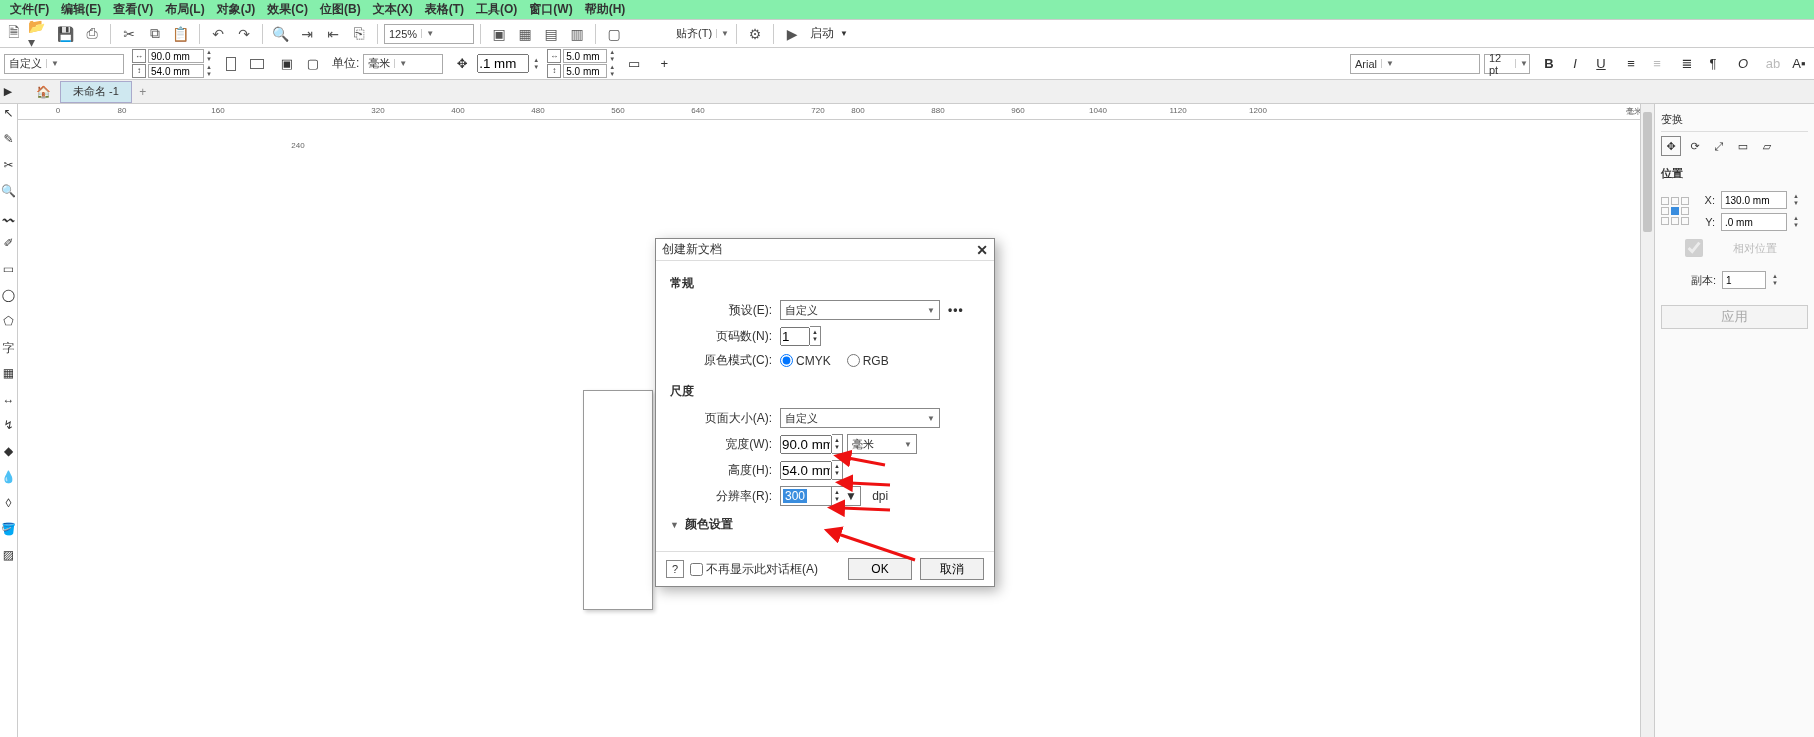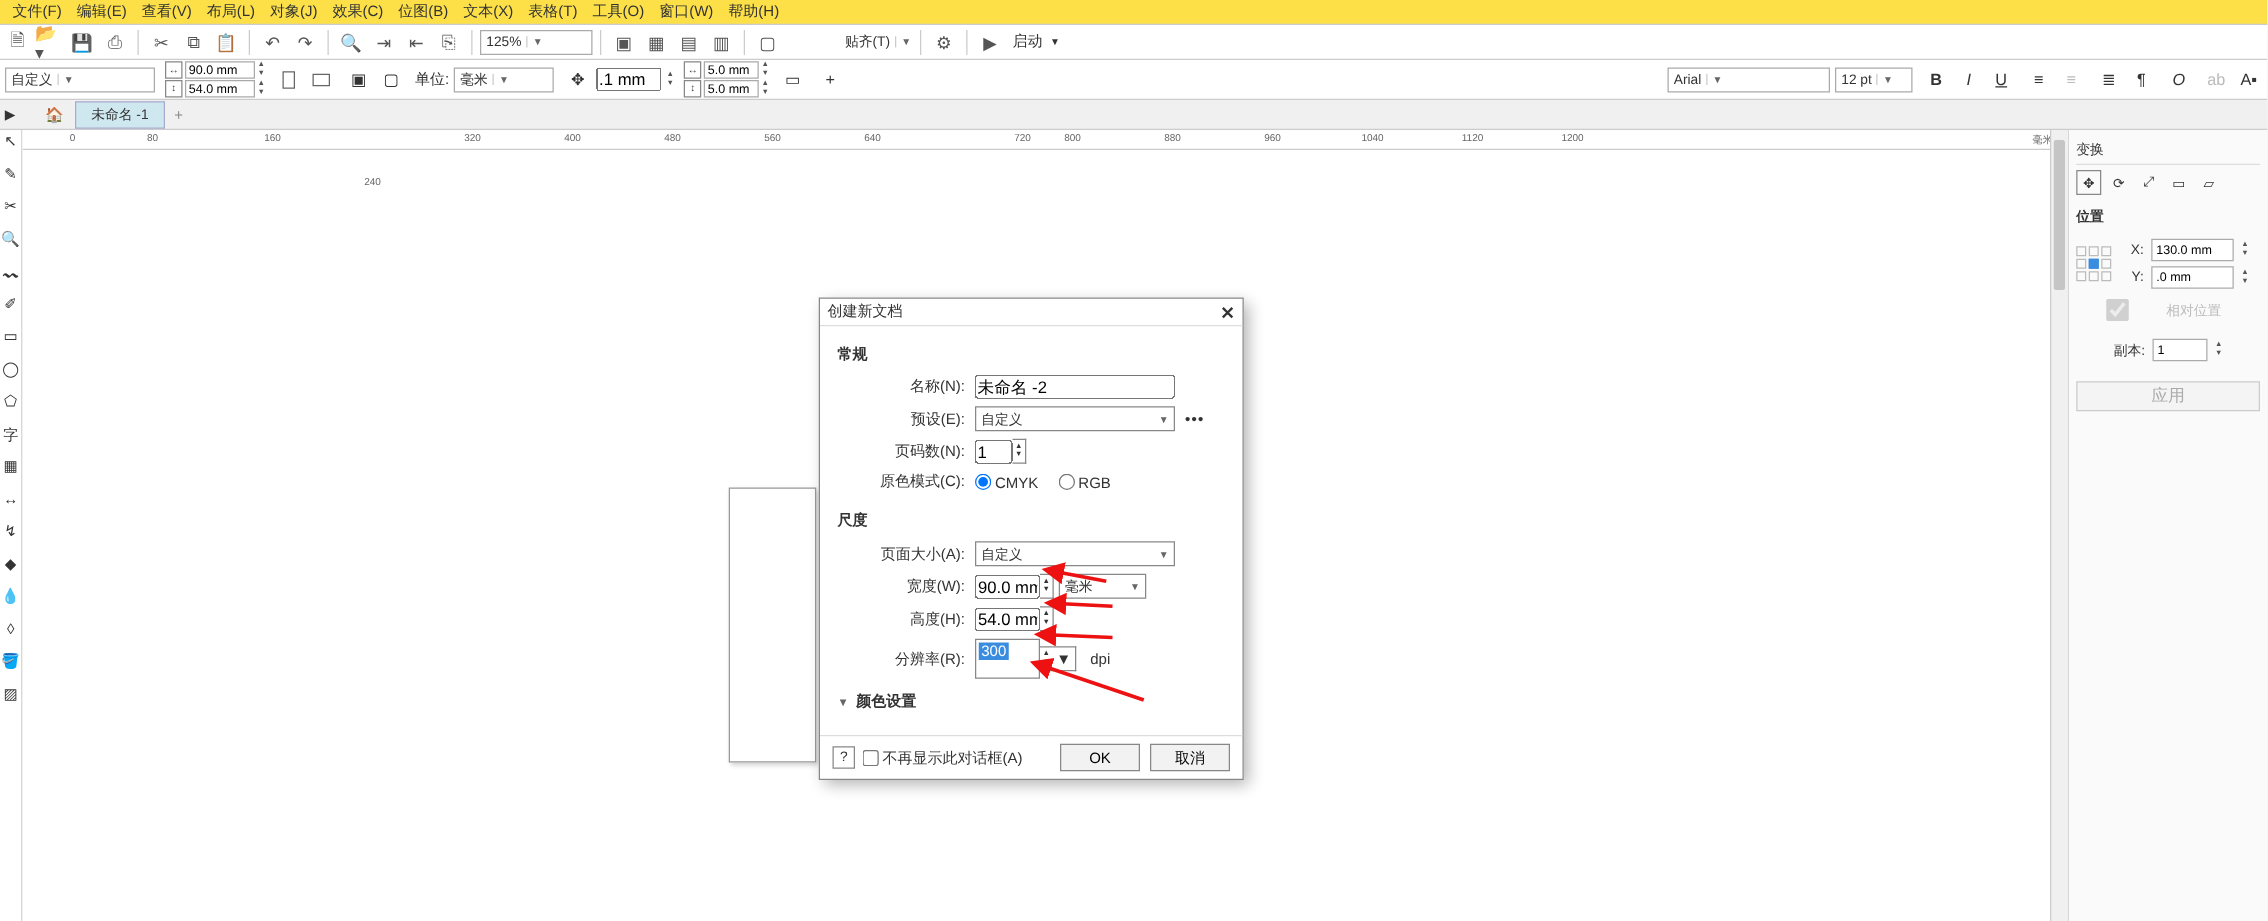--- a/index.html
+++ b/index.html
@@ -1,19 +1,19 @@
 <!DOCTYPE html>
 <html><head>
 <meta charset="utf-8">
 <style>
 * { margin: 0; padding: 0; box-sizing: border-box; font-family: "Microsoft YaHei", "Segoe UI", sans-serif; }
 body { background: #e8e8e8; font-size: 12px; color: #333; width: 1814px; height: 737px; overflow: hidden; position: relative; }
 
 
-.menu-bar { background: #fde047; height: 20px; display: flex; align-items: center; padding: 0 4px; border-bottom: 1px solid #ccc; }
+.menu-bar { background: #86efac; height: 20px; display: flex; align-items: center; padding: 0 4px; border-bottom: 1px solid #ccc; font-weight: bold; }
 .menu-bar span { padding: 0 6px; cursor: default; }
 
 
 .toolbar-row { background: #fff; height: 28px; display: flex; align-items: center; padding: 0 2px; border-bottom: 1px solid #ccc; gap: 2px; }
 .toolbar-row .btn { width: 24px; height: 24px; display: flex; align-items: center; justify-content: center; font-size: 14px; color: #555; }
 .toolbar-row .sep { width: 1px; height: 20px; background: #ccc; margin: 0 4px; }
 .combo { display: inline-flex; align-items: center; height: 20px; border: 1px solid #aaa; background: #fff; }
 .combo span { padding: 0 4px; font-size: 11px; }
 .combo .drop { width: 14px; text-align: center; border-left: 1px solid #ccc; font-size: 8px; color: #666; }
 .spinner-pair { display: flex; flex-direction: column; font-size: 6px; line-height: 7px; color: #555; }
@@ -214,21 +214,21 @@
   </div>
   <div class="sep"></div>
   <div class="sm-btn">▭</div>
   <div class="sep"></div>
   <div class="sm-btn">+</div>
   <div style="flex:1;"></div>
   <div class="combo" style="width:130px;">
       <span>Arial</span>
       <span class="drop">▼</span>
     </div>
-  <div class="combo" style="width:62px;">
+  <div class="combo" style="width:46px;">
       <span>12 pt</span>
       <span class="drop">▼</span>
     </div>
   <div class="sep"></div>
   <div class="sm-btn">
       <b>B</b>
     </div>
   <div class="sm-btn">
       <i>I</i>
     </div>
@@ -367,26 +367,20 @@
   </div>
 
 <div class="dialog">
   <div class="titlebar">
     <span>创建新文档</span>
     <span class="close">✕</span>
   </div>
   <div class="body">
     <div class="section-title">常规</div>
     <div class="row">
-        <div class="lbl">名称(N):</div>
-        <div class="ctrl">
-          <input style="width: 160px;" value="未命名 -2">
-        </div>
-      </div>
-    <div class="row">
         <div class="lbl">预设(E):</div>
         <div class="ctrl">
           <div class="dropdown" style="width:160px;">
             <span>自定义</span>
             <span class="dd">▼</span>
           </div>
           <span class="dots3">•••</span>
         </div>
       </div>
     <div class="row">
@@ -449,21 +443,21 @@
             <div class="spins">
               <span>▲</span>
               <span>▼</span>
             </div>
           </div>
         </div>
       </div>
     <div class="row">
         <div class="lbl">分辨率(R):</div>
         <div class="ctrl"><div class="spinbox">
-            <span style="display:inline-block;width:52px;height:32px;border:1px solid #888;padding:0 2px;line-height:18px;"><span class="sel-blue">300</span></span>
+            <span style="display:inline-block;width:52px;height:20px;border:1px solid #888;padding:0 2px;line-height:18px;"><span class="sel-blue">300</span></span>
             <div class="spins" style="border-right:none;">
               <span>▲</span>
               <span>▼</span>
             </div>
             <span class="dd" style="border:1px solid #888;border-left:none;padding:2px 3px;">▼</span>
           </div>&nbsp;<span>dpi</span></div>
       </div>
 
     <div class="collapse-row">
       <span style="font-size:9px;color:#666;">▼</span>

